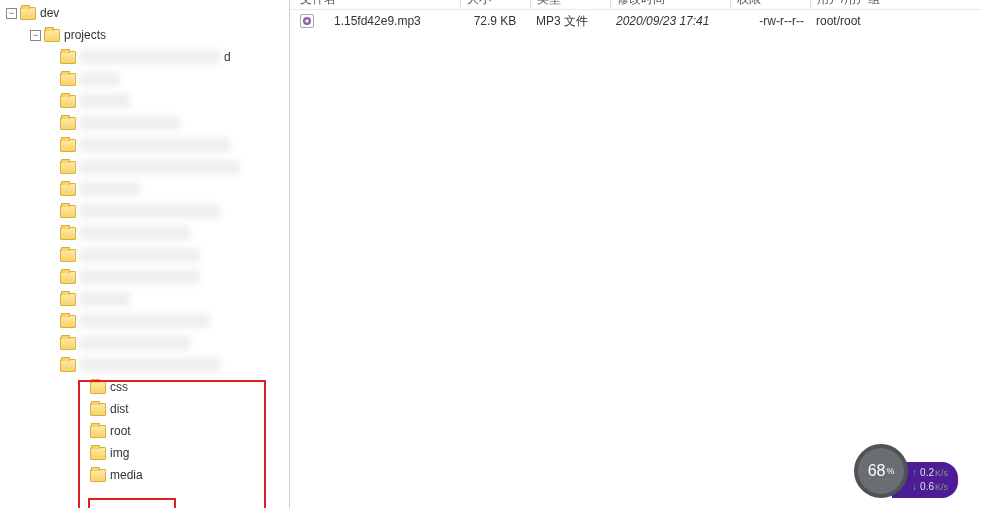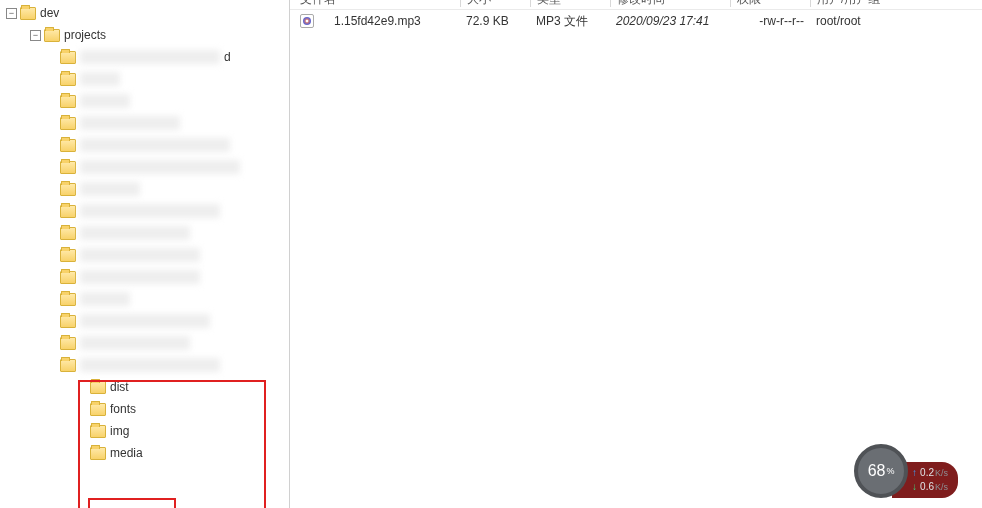--- a/index.html
+++ b/index.html
@@ -137,21 +137,21 @@
     align-items:center;
     justify-content:center;
     color:#fff;
     font-size:18px;
     position:relative;
     z-index:2;
   }
   .circle .pct { font-size:16px; font-weight:500; }
   .circle .pctsym { font-size:9px; margin-left:1px; }
   .speed-info {
-    background:#7f1d1d;
+    background:#4c1d95;
     color:#dfe3e6;
     border-radius: 0 16px 16px 0;
     padding: 4px 10px 4px 20px;
     margin-left:-16px;
     font-size:10px;
     z-index:1;
     line-height:14px;
   }
   .arrow-up { color:#3aa3ff; margin-right:3px; }
   .arrow-down { color:#3fd47a; margin-right:3px; }
@@ -235,25 +235,29 @@
           <span class="pixelate" style="width:110px"></span>
         </div>
       <div class="tree-node">
           <span class="folder-icon"></span>
           <span class="pixelate" style="width:140px"></span>
         </div>
 
       <div style="padding-left:30px; position:relative;">
         <div class="tree-node">
             <span class="folder-icon"></span>
+            <span>css</span>
+          </div>
+        <div class="tree-node">
+            <span class="folder-icon"></span>
             <span>dist</span>
           </div>
         <div class="tree-node">
             <span class="folder-icon"></span>
-            <span>fonts</span>
+            <span>root</span>
           </div>
         <div class="tree-node">
             <span class="folder-icon"></span>
             <span>img</span>
           </div>
         <div class="tree-node">
             <span class="folder-icon"></span>
             <span>media</span>
           </div>
       </div>
@@ -285,21 +289,21 @@
         </div>
     </div>
 
     <div class="data-row">
       <div class="cell" style="width:170px; display:flex; align-items:center; padding-left:10px;">
         <span class="file-icon">
             <span class="disc"></span>
           </span>
         <span>1.15fd42e9.mp3</span>
       </div>
-      <div class="cell" style="width:70px; text-align:left;">72.9 KB</div>
+      <div class="cell" style="width:70px; text-align:center;">72.9 KB</div>
       <div class="cell" style="width:80px;">MP3 文件</div>
       <div class="cell" style="width:120px;font-style:italic;">2020/09/23 17:41</div>
       <div class="cell" style="width:80px;text-align:right;">-rw-r--r--</div>
       <div class="cell" style="width:100px;">root/root</div>
     </div>
   </div>
 </div>
 
 <div class="speed-widget">
   <div class="circle">

